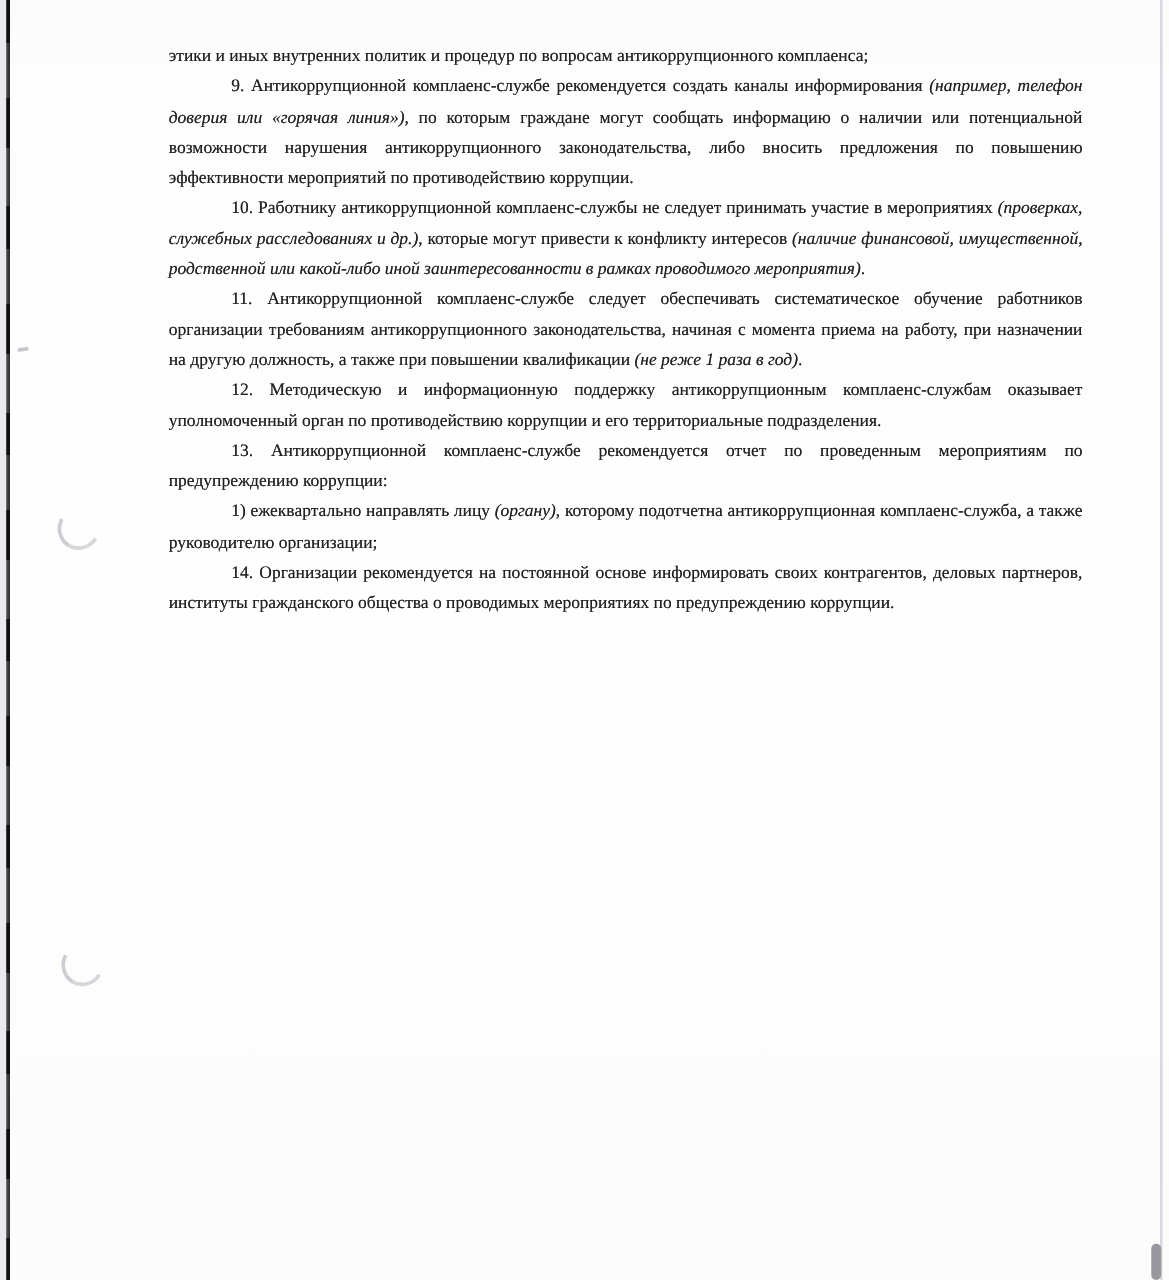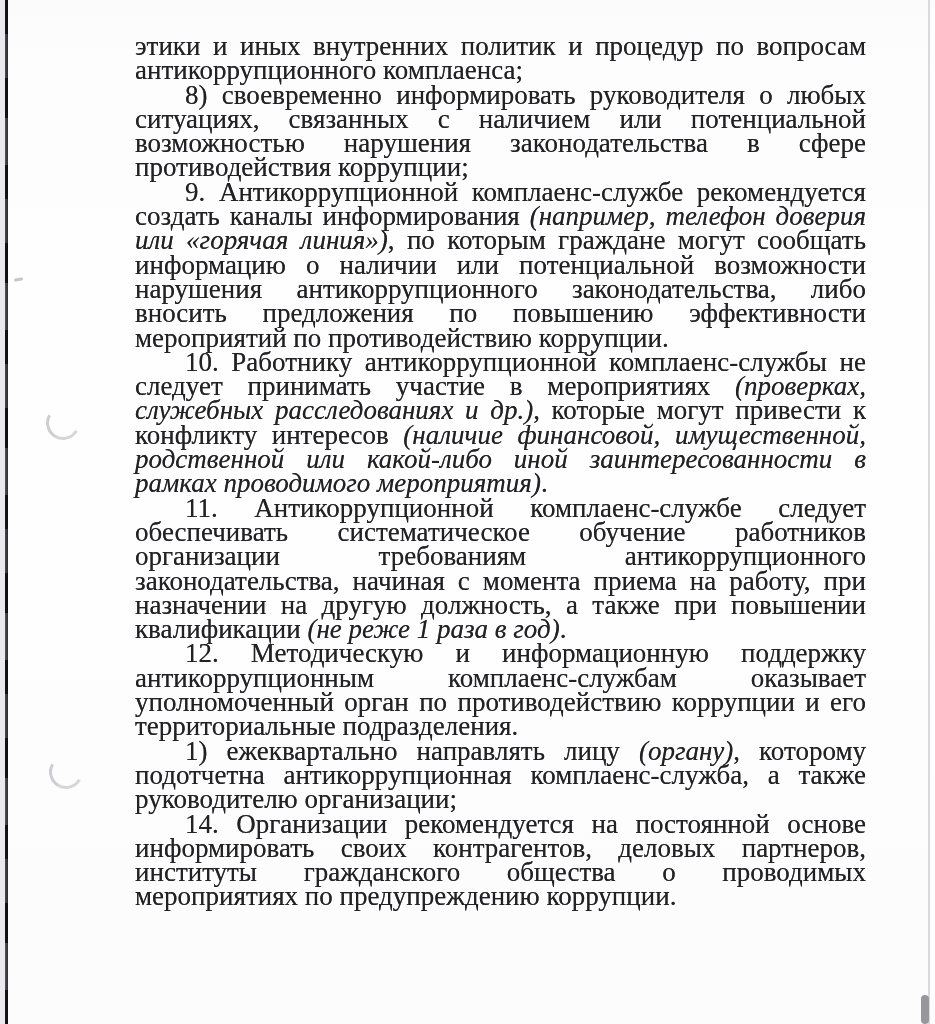--- a/index.html
+++ b/index.html
@@ -75,21 +75,21 @@
     background: #c6c6cc;
     border-radius: 2px;
     transform: rotate(-8deg);
   }
   
   .content {
     position: absolute;
     left: 135px; top: 34px;
     width: 731px;
     color: #222226;
-    font-size: 27px;
+    font-size: 14px;
     line-height: 24.3px;
     text-shadow: 0 0 0.5px rgba(10,10,14,0.65);
   }
   .content p {
     margin: 0;
     text-align: justify;
     text-indent: 50px;
   }
   .content p.no-indent {
     text-indent: 0;
@@ -104,21 +104,21 @@
 <div class="page">
   <div class="left-edge"></div>
   <div class="left-line"></div>
   <div class="smudge"></div>
   <div class="crescent c1"></div>
   <div class="crescent c2"></div>
   <div class="right-line"></div>
   <div class="scroll-thumb"></div>
   <div class="content">
       <p class="para no-indent"><span>этики и иных внутренних политик и процедур по вопросам антикоррупционного комплаенса;</span></p>
-      <p class="para"><span>8) своевременно информировать руководителя о любых ситуациях, связанных с наличием или потенциальной возможностью нарушения законодательства в сфере противодействия коррупции;</span></p>
       <p class="para"><span>9. Антикоррупционной комплаенс-службе рекомендуется создать каналы информирования </span><span class="italic">(например, телефон доверия или «горячая линия»)</span><span>, по которым граждане могут сообщать информацию о наличии или потенциальной возможности нарушения антикоррупционного законодательства, либо вносить предложения по повышению эффективности мероприятий по противодействию коррупции.</span></p>
       <p class="para"><span>10. Работнику антикоррупционной комплаенс-службы не следует принимать участие в мероприятиях </span><span class="italic">(проверках, служебных расследованиях и др.)</span><span>, которые могут привести к конфликту интересов </span><span class="italic">(наличие финансовой, имущественной, родственной или какой-либо иной заинтересованности в рамках проводимого мероприятия)</span><span>.</span></p>
       <p class="para"><span>11. Антикоррупционной комплаенс-службе следует обеспечивать систематическое обучение работников организации требованиям антикоррупционного законодательства, начиная с момента приема на работу, при назначении на другую должность, а также при повышении квалификации </span><span class="italic">(не реже 1 раза в год)</span><span>.</span></p>
       <p class="para"><span>12. Методическую и информационную поддержку антикоррупционным комплаенс-службам оказывает уполномоченный орган по противодействию коррупции и его территориальные подразделения.</span></p>
+      <p class="para"><span>13. Антикоррупционной комплаенс-службе рекомендуется отчет по проведенным мероприятиям по предупреждению коррупции:</span></p>
       <p class="para"><span>1) ежеквартально направлять лицу </span><span class="italic">(органу)</span><span>, которому подотчетна антикоррупционная комплаенс-служба, а также руководителю организации;</span></p>
       <p class="para"><span>14. Организации рекомендуется на постоянной основе информировать своих контрагентов, деловых партнеров, институты гражданского общества  о проводимых мероприятиях по предупреждению коррупции.</span></p>
     </div>
 </div>
 
 </body></html>

